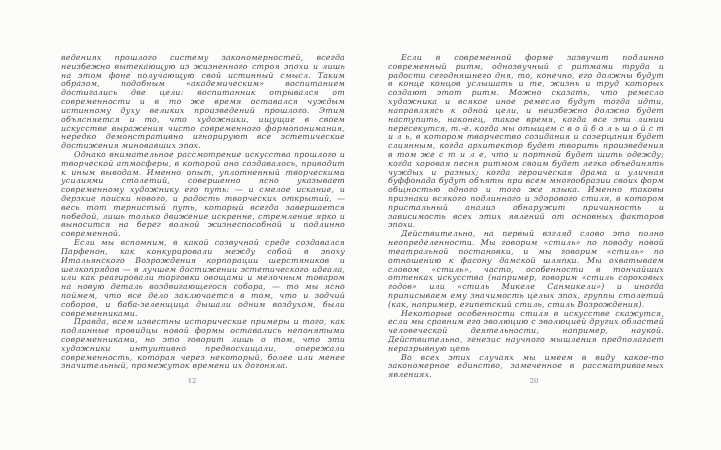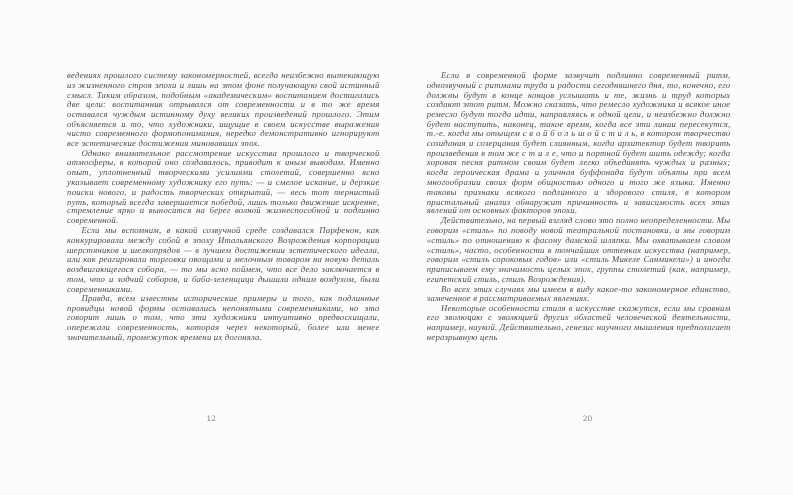--- a/index.html
+++ b/index.html
@@ -13,29 +13,28 @@
     overflow: hidden;
     position: relative;
     font-family: "DejaVu Serif", serif;
   }
   .book {
     position: absolute;
     inset: 0;
   }
   .page {
     position: absolute;
-    top: 65px;
+    top: 54px;
     text-align: justify;
     font-style: italic;
     font-size: 7.9px;
     line-height: 8.82px;
     letter-spacing: 0.2px;
     color: #4a4a4a;
     hyphens: none;
-    font-family: Liberation Serif, serif;
   }
   .page p {
     margin: 0;
     padding: 0;
     text-indent: 13px;
   }
   .page p.no-indent {
     text-indent: 0;
   }
   .page-left {
@@ -70,20 +69,20 @@
   <div class="page page-left">
     <p class="no-indent">ведениях прошлого систему закономерностей, всегда неизбежно вытекающую из жизненного строя эпохи и лишь на этом фоне получающую свой истинный смысл. Таким образом, подобным «академическим» воспитанием достигались две цели: воспитанник отрывался от современности и в то же время оставался чуждым истинному духу великих произведений прошлого. Этим объясняется и то, что художники, ищущие в своем искусстве выражения чисто современного формопонимания, нередко демонстративно игнорируют все эстетические достижения миновавших эпох.</p>
     <p>Однако внимательное рассмотрение искусства прошлого и творческой атмосферы, в которой оно создавалось, приводит к иным выводам. Именно опыт, уплотненный творческими усилиями столетий, совершенно ясно указывает современному художнику его путь: — и смелое искание, и дерзкие поиски нового, и радость творческих открытий, — весь тот тернистый путь, который всегда завершается победой, лишь только движение искренне, стремление ярко и выносится на берег волной жизнеспособной и подлинно современной.</p>
     <p>Если мы вспомним, в какой созвучной среде создавался Парфенон, как конкурировали между собой в эпоху Итальянского Возрождения корпорации шерстяников и шелкопрядов — в лучшем достижении эстетического идеала, или как реагировали торговки овощами и мелочным товаром на новую деталь воздвигающегося собора, — то мы ясно поймем, что все дело заключается в том, что и зодчий соборов, и баба-зеленщица дышали одним воздухом, были современниками.</p>
     <p>Правда, всем известны исторические примеры и того, как подлинные провидцы новой формы оставались непонятыми современниками, но это говорит лишь о том, что эти художники интуитивно предвосхищали, опережали современность, которая через некоторый, более или менее значительный, промежуток времени их догоняла.</p>
   </div>
 
   <div class="page page-right">
     <p>Если в современной форме зазвучит подлинно современный ритм, однозвучный с ритмами труда и радости сегодняшнего дня, то, конечно, его должны будут в конце концов услышать и те, жизнь и труд которых создают этот ритм. Можно сказать, что ремесло художника и всякое иное ремесло будут тогда идти, направляясь к одной цели, и неизбежно должно будет наступить, наконец, такое время, когда все эти линии пересекутся, т.-е. когда мы отыщем с в о й  б о л ь ш о й  с т и л ь, в котором творчество созидания и созерцания будет слиянным, когда архитектор будет творить произведения в том же с т и л е, что и портной будет шить одежду; когда хоровая песня ритмом своим будет легко объединять чуждых и разных; когда героическая драма и уличная буффонада будут объяты при всем многообразии своих форм общностью одного и того же языка. Именно таковы признаки всякого подлинного и здорового стиля, в котором пристальный анализ обнаружит причинность и зависимость всех этих явлений от основных факторов эпохи.</p>
     <p>Действительно, на первый взгляд слово это полно неопределенности. Мы говорим «стиль» по поводу новой театральной постановки, и мы говорим «стиль» по отношению к фасону дамской шляпки. Мы охватываем словом «стиль», часто, особенности в тончайших оттенках искусства (например, говорим «стиль сороковых годов» или «стиль Микеле Санмикели») и иногда приписываем ему значимость целых эпох, группы столетий (как, например, египетский стиль, стиль Возрождения).</p>
+    <p>Некоторые особенности стиля в искусстве скажутся, если мы сравним его эволюцию с эволюцией других областей человеческой деятельности, например, наукой. Действительно, генезис научного мышления предполагает неразрывную цепь</p>
     <p>Во всех этих случаях мы имеем в виду какое-то закономерное единство, замеченное в рассматриваемых явлениях.</p>
-    <p>Некоторые особенности стиля в искусстве скажутся, если мы сравним его эволюцию с эволюцией других областей человеческой деятельности, например, наукой. Действительно, генезис научного мышления предполагает неразрывную цепь</p>
   </div>
 
   <div class="pagenum pagenum-left">12</div>
   <div class="pagenum pagenum-right">20</div>
 
 </div>
 
 </body></html>

